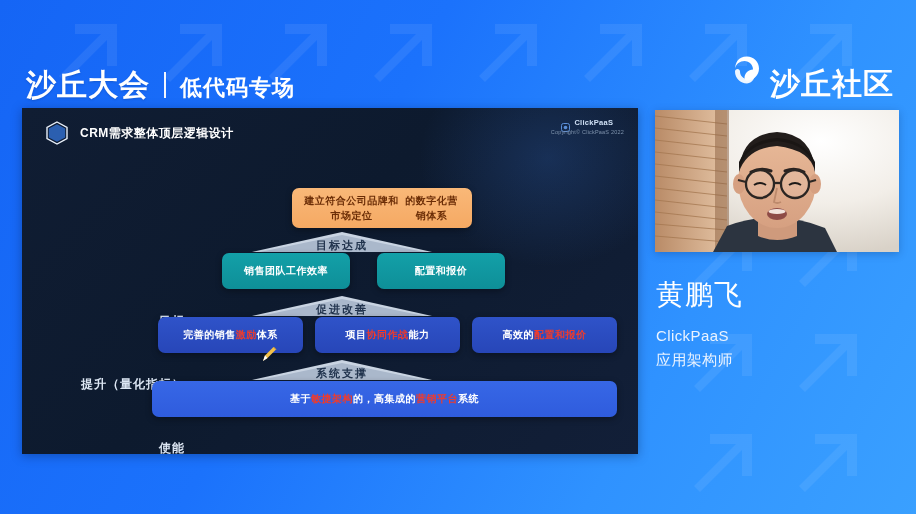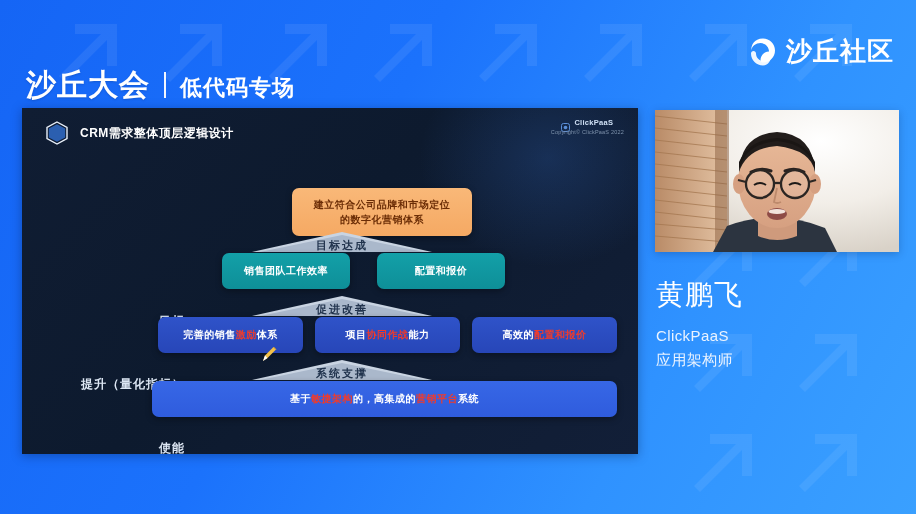--- a/index.html
+++ b/index.html
@@ -39,21 +39,21 @@
   .brand-sub{
     font-size:22px;font-weight:bold;letter-spacing:1px;line-height:1;
   }
   .logo-right{
     position:absolute;right:22px;top:34px;display:flex;align-items:center;
   }
   .logo-mark{
     width:30px;height:30px;margin-right:8px;
   }
   .logo-text{
-    color:#ffffff;font-size:26px;font-weight:bold;letter-spacing:1px;
+    color:#ffffff;font-size:30px;font-weight:bold;letter-spacing:1px;margin-top:30px;
   }
 
   
   .slide{
     position:absolute;left:22px;top:108px;width:616px;height:346px;
     background:linear-gradient(135deg,#101d33 0%,#0d1a2e 45%,#121f38 100%);
     box-shadow:0 2px 10px rgba(0,20,60,.35);
     overflow:hidden;
   }
   .slide-glow{
@@ -197,21 +197,21 @@
         </span>
         <span class="cp-name">ClickPaaS</span>
       </div>
       <div class="cp-copy">Copyright© ClickPaaS 2022</div>
     </div>
 
     <div class="rowlabel" style="top:205px;">目标</div>
     <div class="rowlabel" style="top:268px;">提升（量化指标）</div>
     <div class="rowlabel" style="top:332px;">使能</div>
 
-    <div class="box box-goal" style="left:270px;top:80px;width:160px;height:48px;flex-direction:column;">
+    <div class="box box-goal" style="left:270px;top:80px;width:160px;height:40px;">
       <span>建立符合公司品牌和市场定位</span>
       <span>的数字化营销体系</span>
     </div>
 
     <div class="connector" style="top:124px;">
       <svg width="180" height="22" viewBox="0 0 180 22" xmlns="http://www.w3.org/2000/svg">
         <polygon points="90,0 180,20 0,20" fill="#c9d4e2"></polygon>
         <polygon points="90,3 172,20 8,20" fill="#aab8cb"></polygon>
       </svg>
       <div class="ctext">目标达成</div>

